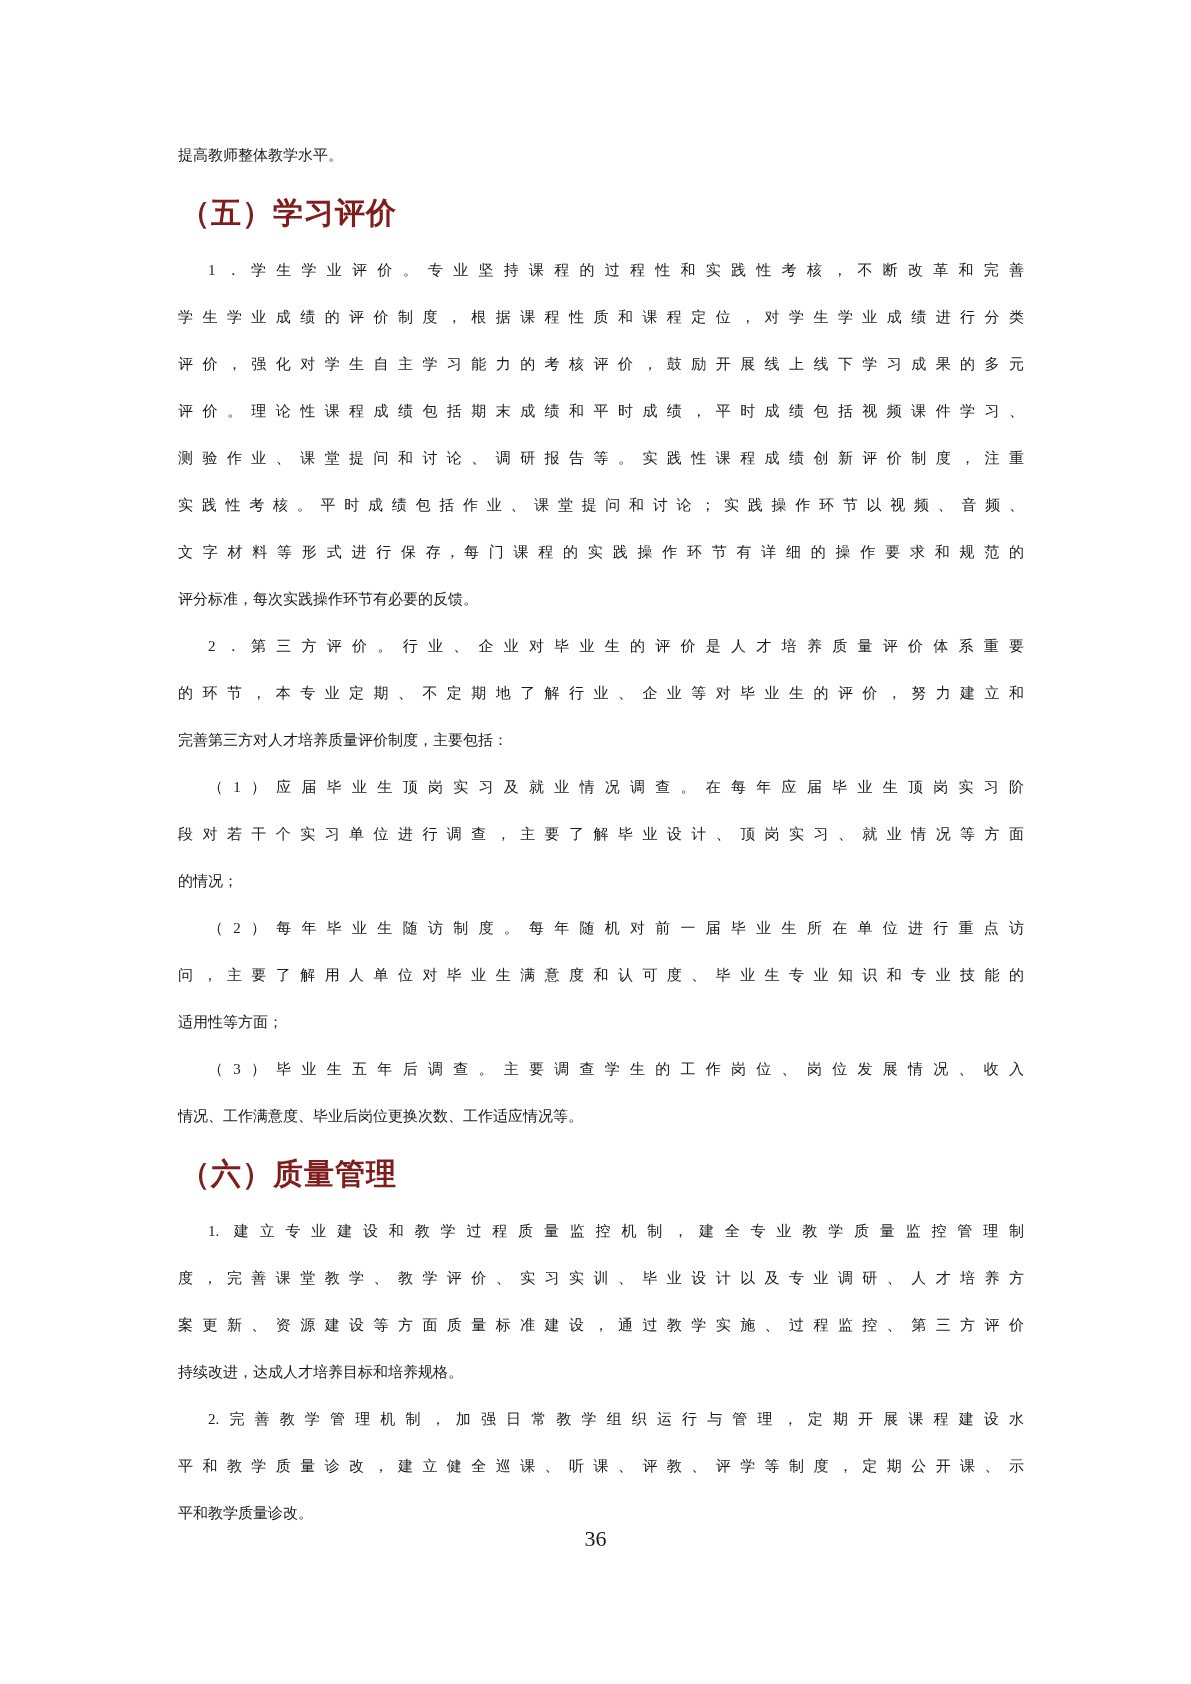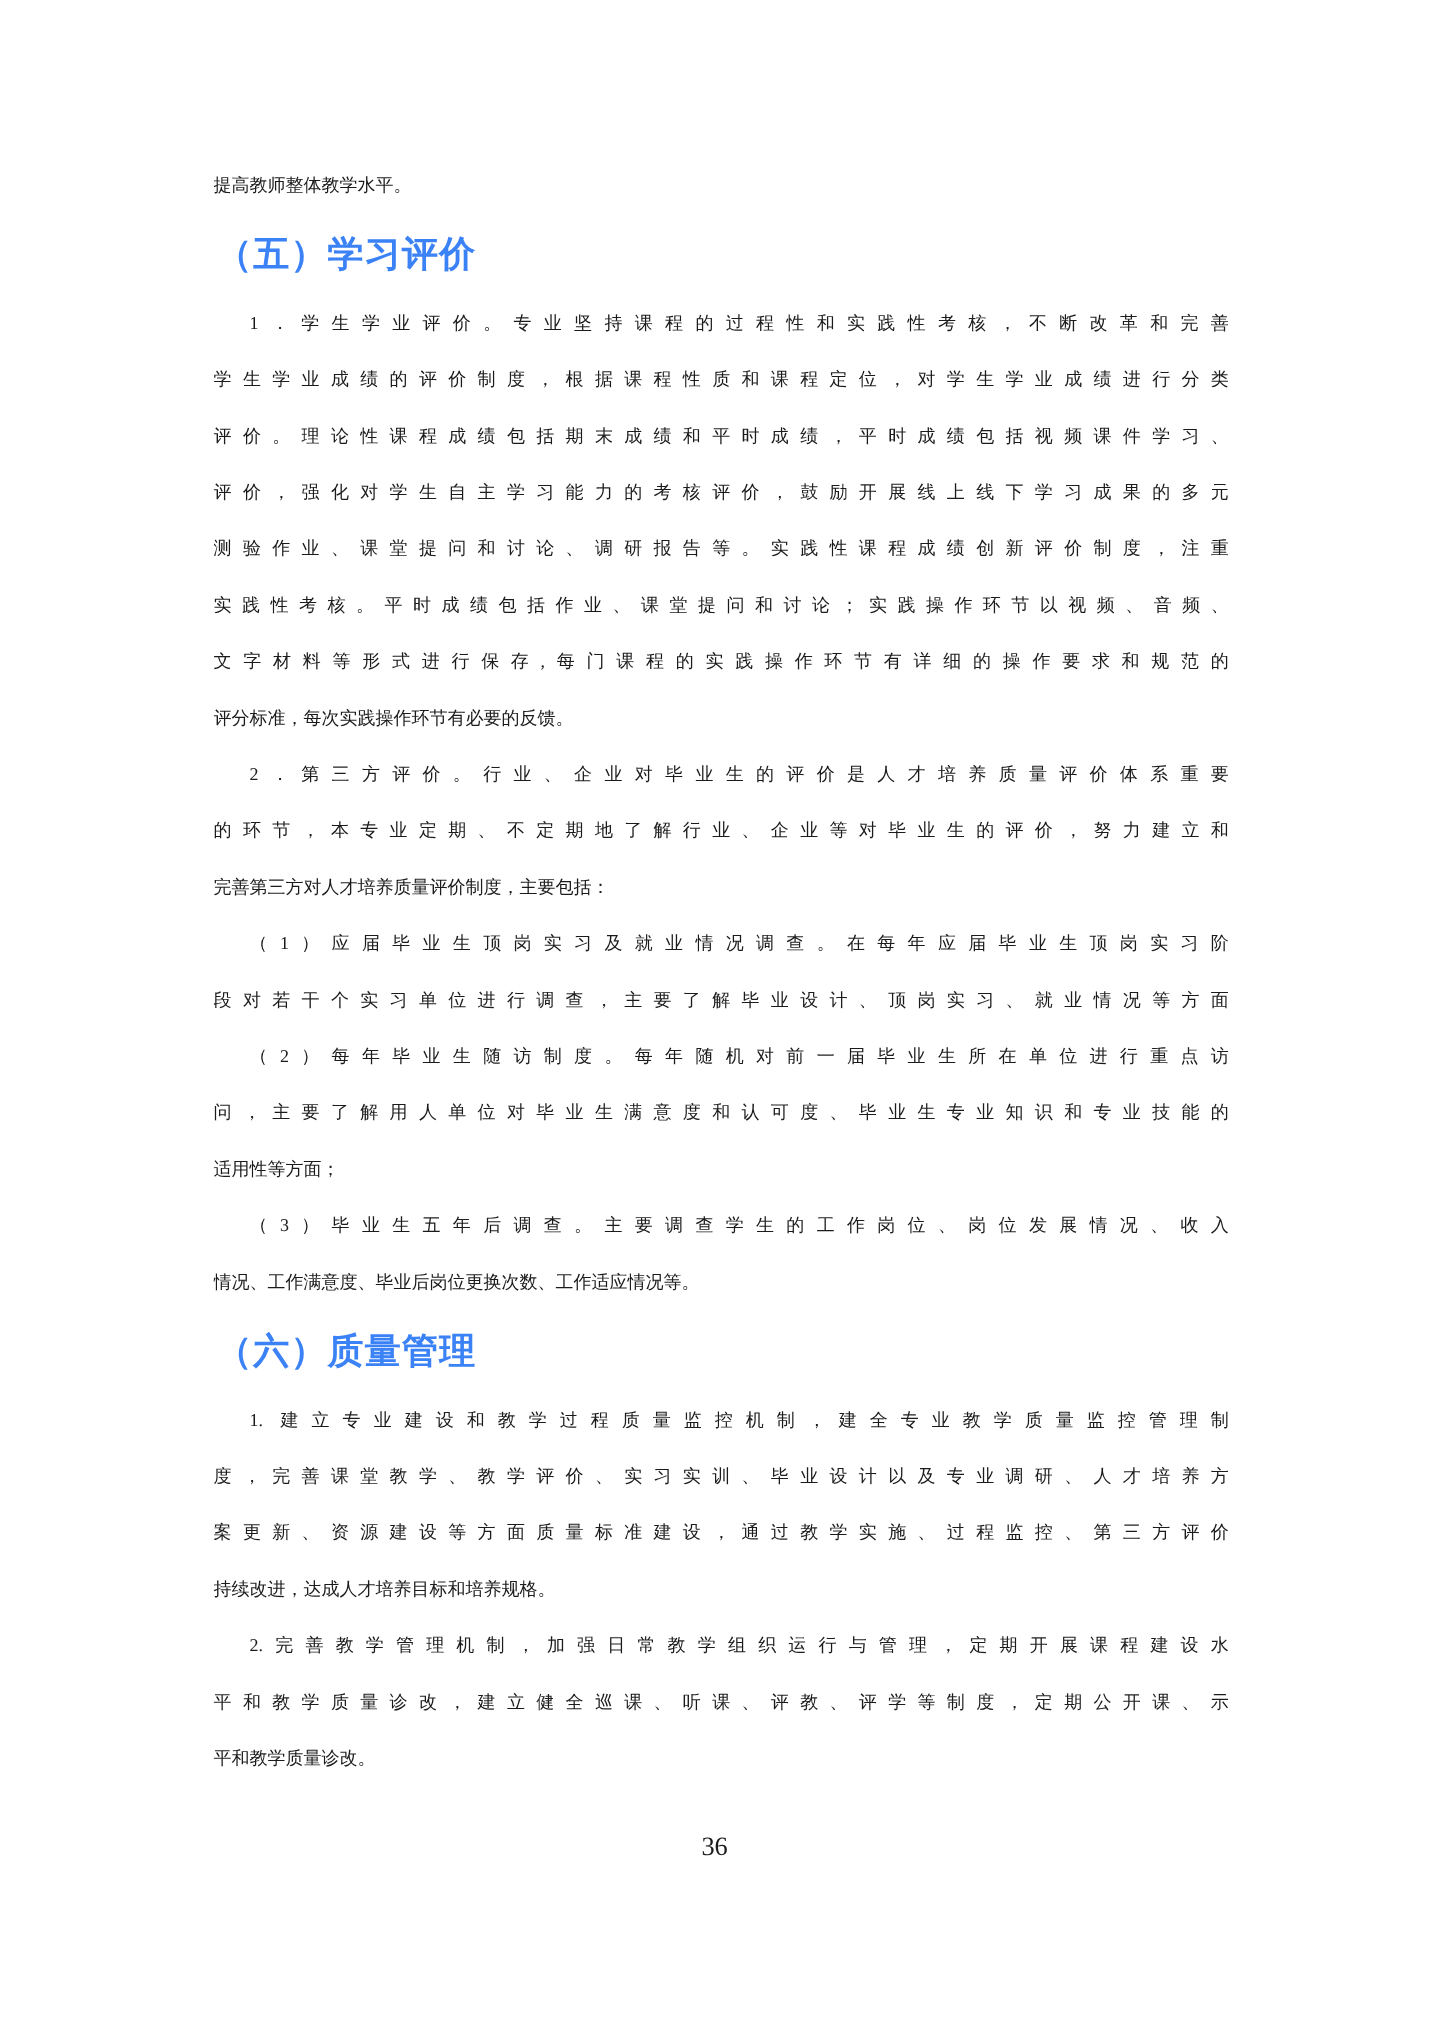--- a/index.html
+++ b/index.html
@@ -43,21 +43,21 @@
   .para.indent .line:first-child {
     text-indent: 2em;
   }
   .heading {
     margin: 14px 0 14px 0;
     padding-left: 2px;
     font-family: "Liberation Sans", "DejaVu Sans", sans-serif;
     font-weight: bold;
     font-size: 30px;
     line-height: 40px;
-    color: #3b82f6;
+    color: #7f1d1d;
     letter-spacing: 1px;
   }
   .footer {
     position: absolute;
     left: 0;
     top: 1526px;
     width: 1191px;
     text-align: center;
   }
   .pagenum {
@@ -72,35 +72,36 @@
 
 <div class="page">
   <main class="content" id="doc-content">
       <div class="para">
         <div class="line last">提高教师整体教学水平。</div>
       </div>
       <h2 class="heading">（五）学习评价</h2>
       <div class="para indent">
         <div class="line">1．学生学业评价。专业坚持课程的过程性和实践性考核，不断改革和完善</div>
         <div class="line">学生学业成绩的评价制度，根据课程性质和课程定位，对学生学业成绩进行分类</div>
+        <div class="line">评价，强化对学生自主学习能力的考核评价，鼓励开展线上线下学习成果的多元</div>
         <div class="line">评价。理论性课程成绩包括期末成绩和平时成绩，平时成绩包括视频课件学习、</div>
-        <div class="line">评价，强化对学生自主学习能力的考核评价，鼓励开展线上线下学习成果的多元</div>
         <div class="line">测验作业、课堂提问和讨论、调研报告等。实践性课程成绩创新评价制度，注重</div>
         <div class="line">实践性考核。平时成绩包括作业、课堂提问和讨论；实践操作环节以视频、音频、</div>
         <div class="line">文字材料等形式进行保存,每门课程的实践操作环节有详细的操作要求和规范的</div>
         <div class="line last">评分标准，每次实践操作环节有必要的反馈。</div>
       </div>
       <div class="para indent">
         <div class="line">2．第三方评价。行业、企业对毕业生的评价是人才培养质量评价体系重要</div>
         <div class="line">的环节，本专业定期、不定期地了解行业、企业等对毕业生的评价，努力建立和</div>
         <div class="line last">完善第三方对人才培养质量评价制度，主要包括：</div>
       </div>
       <div class="para indent">
         <div class="line">（1）应届毕业生顶岗实习及就业情况调查。在每年应届毕业生顶岗实习阶</div>
         <div class="line">段对若干个实习单位进行调查，主要了解毕业设计、顶岗实习、就业情况等方面</div>
+        <div class="line last">的情况；</div>
       </div>
       <div class="para indent">
         <div class="line">（2）每年毕业生随访制度。每年随机对前一届毕业生所在单位进行重点访</div>
         <div class="line">问，主要了解用人单位对毕业生满意度和认可度、毕业生专业知识和专业技能的</div>
         <div class="line last">适用性等方面；</div>
       </div>
       <div class="para indent">
         <div class="line">（3）毕业生五年后调查。主要调查学生的工作岗位、岗位发展情况、收入</div>
         <div class="line last">情况、工作满意度、毕业后岗位更换次数、工作适应情况等。</div>
       </div>

